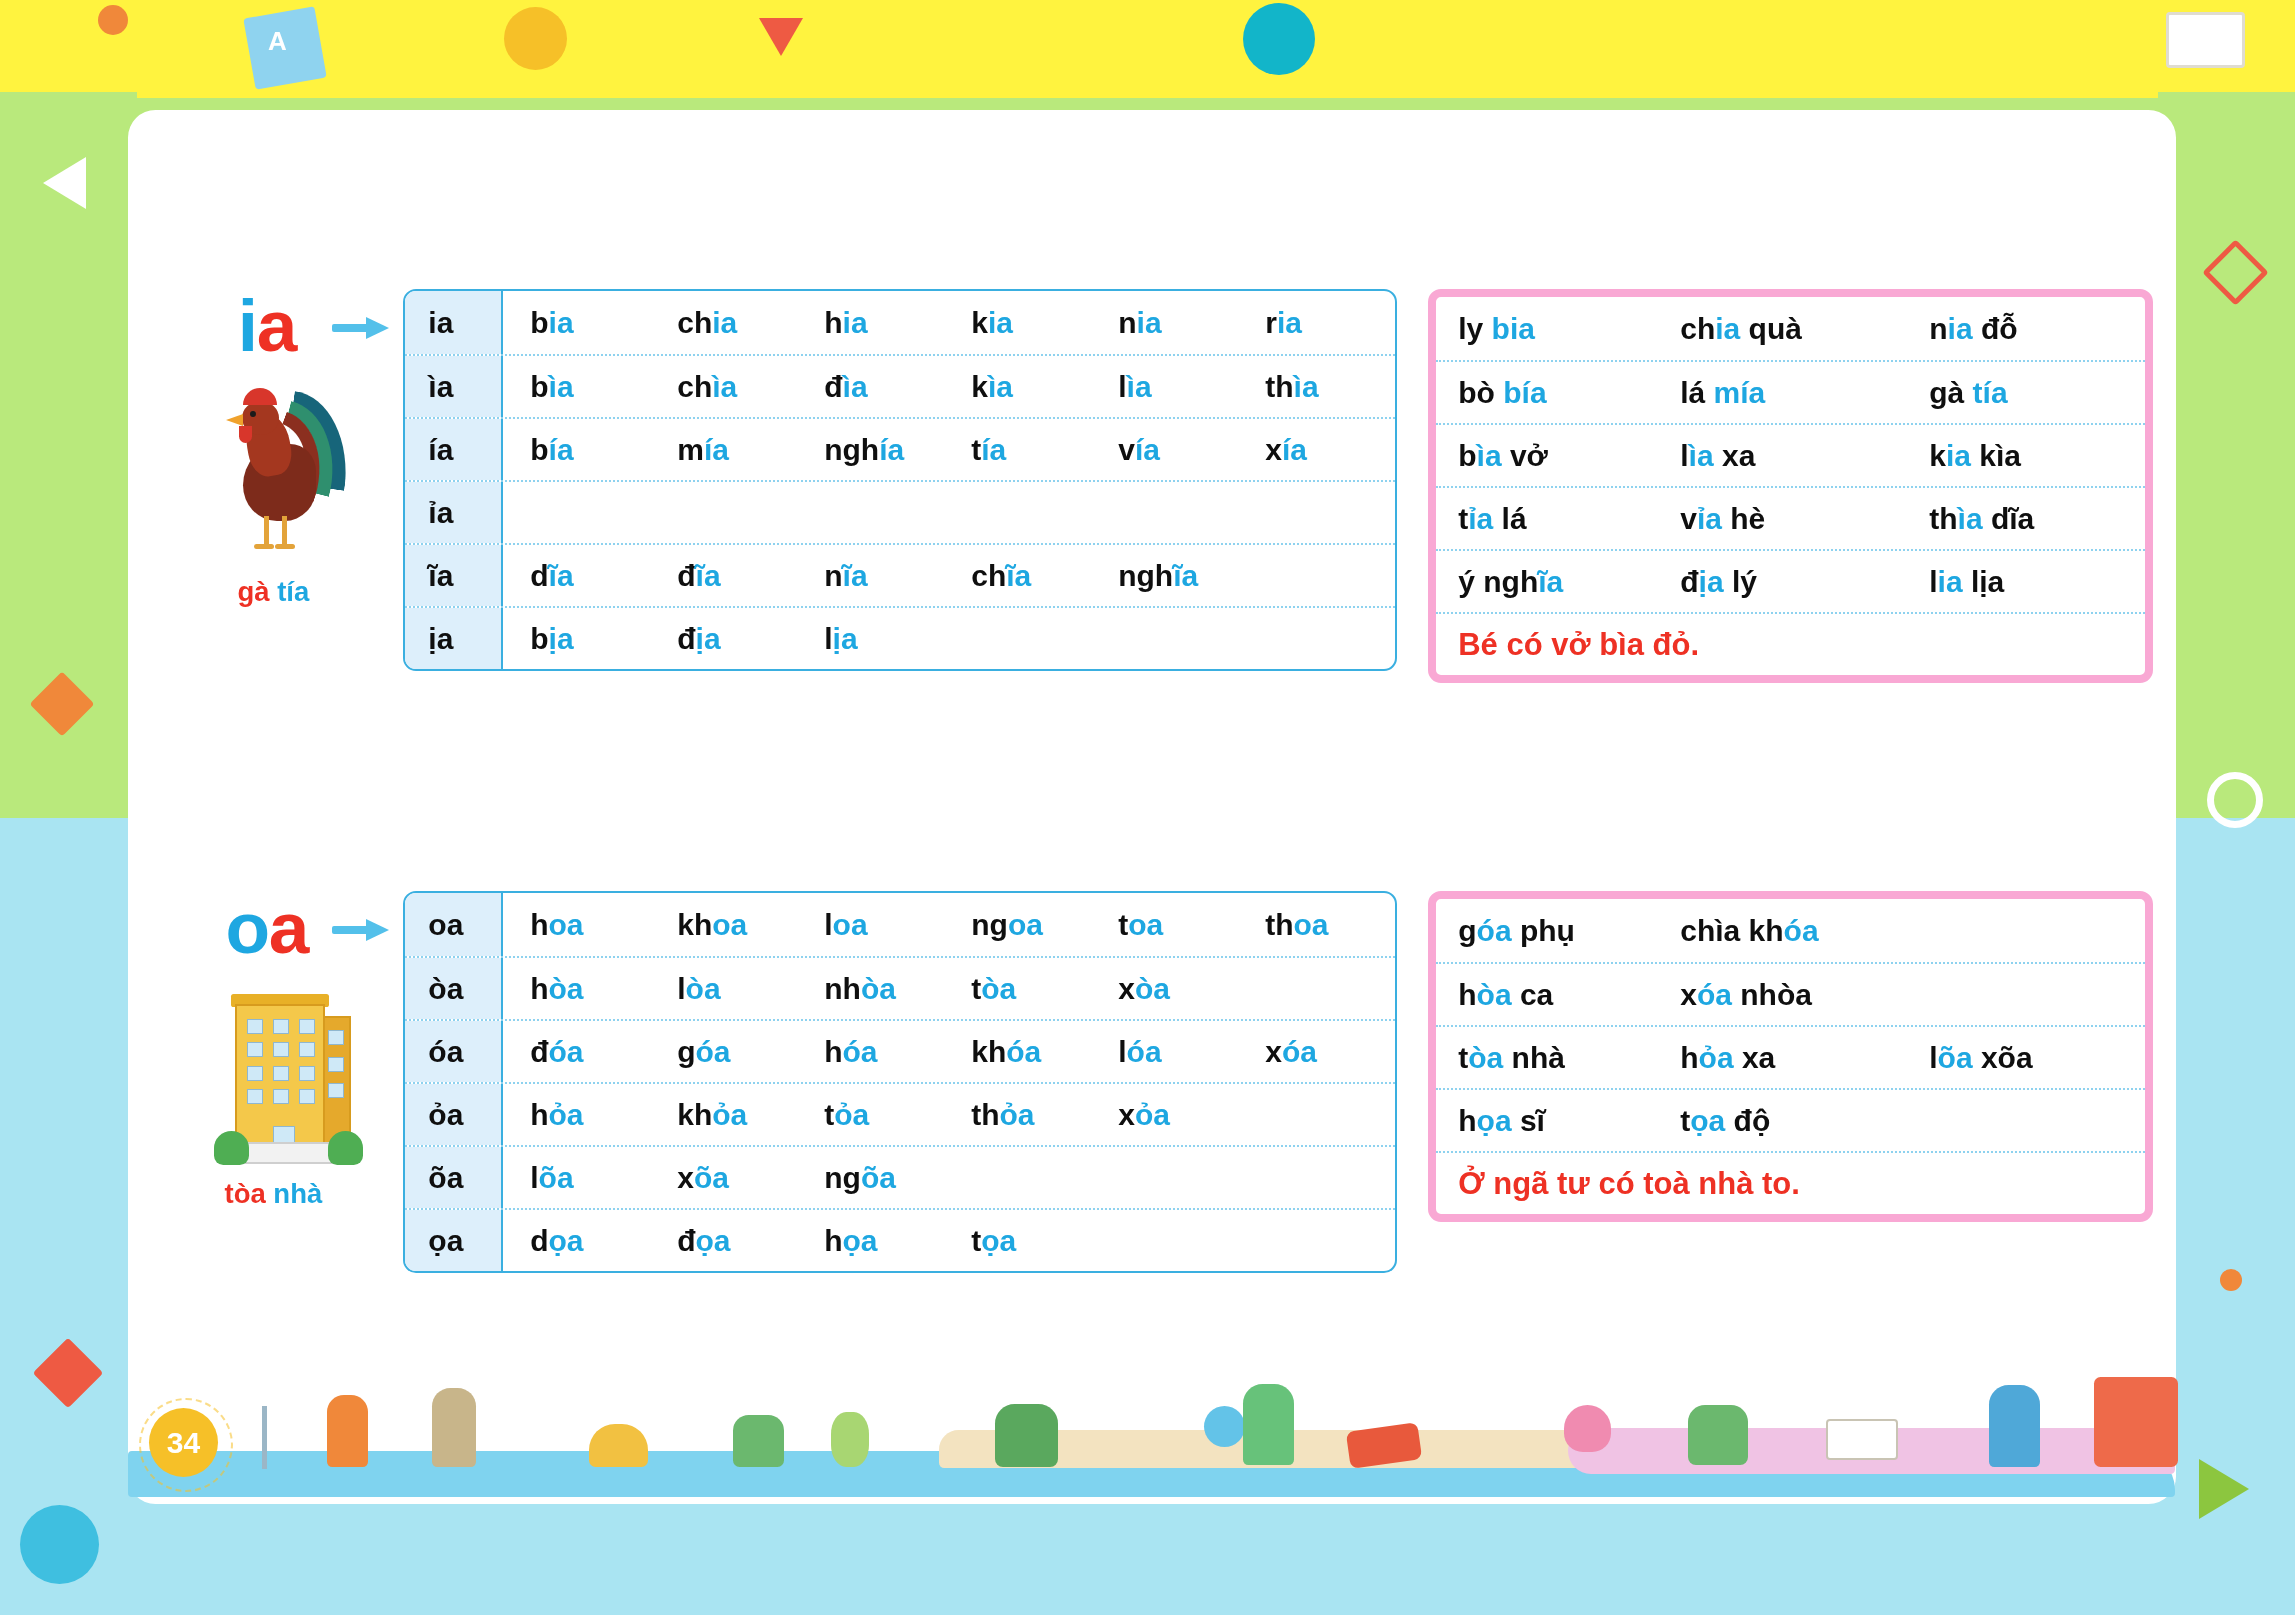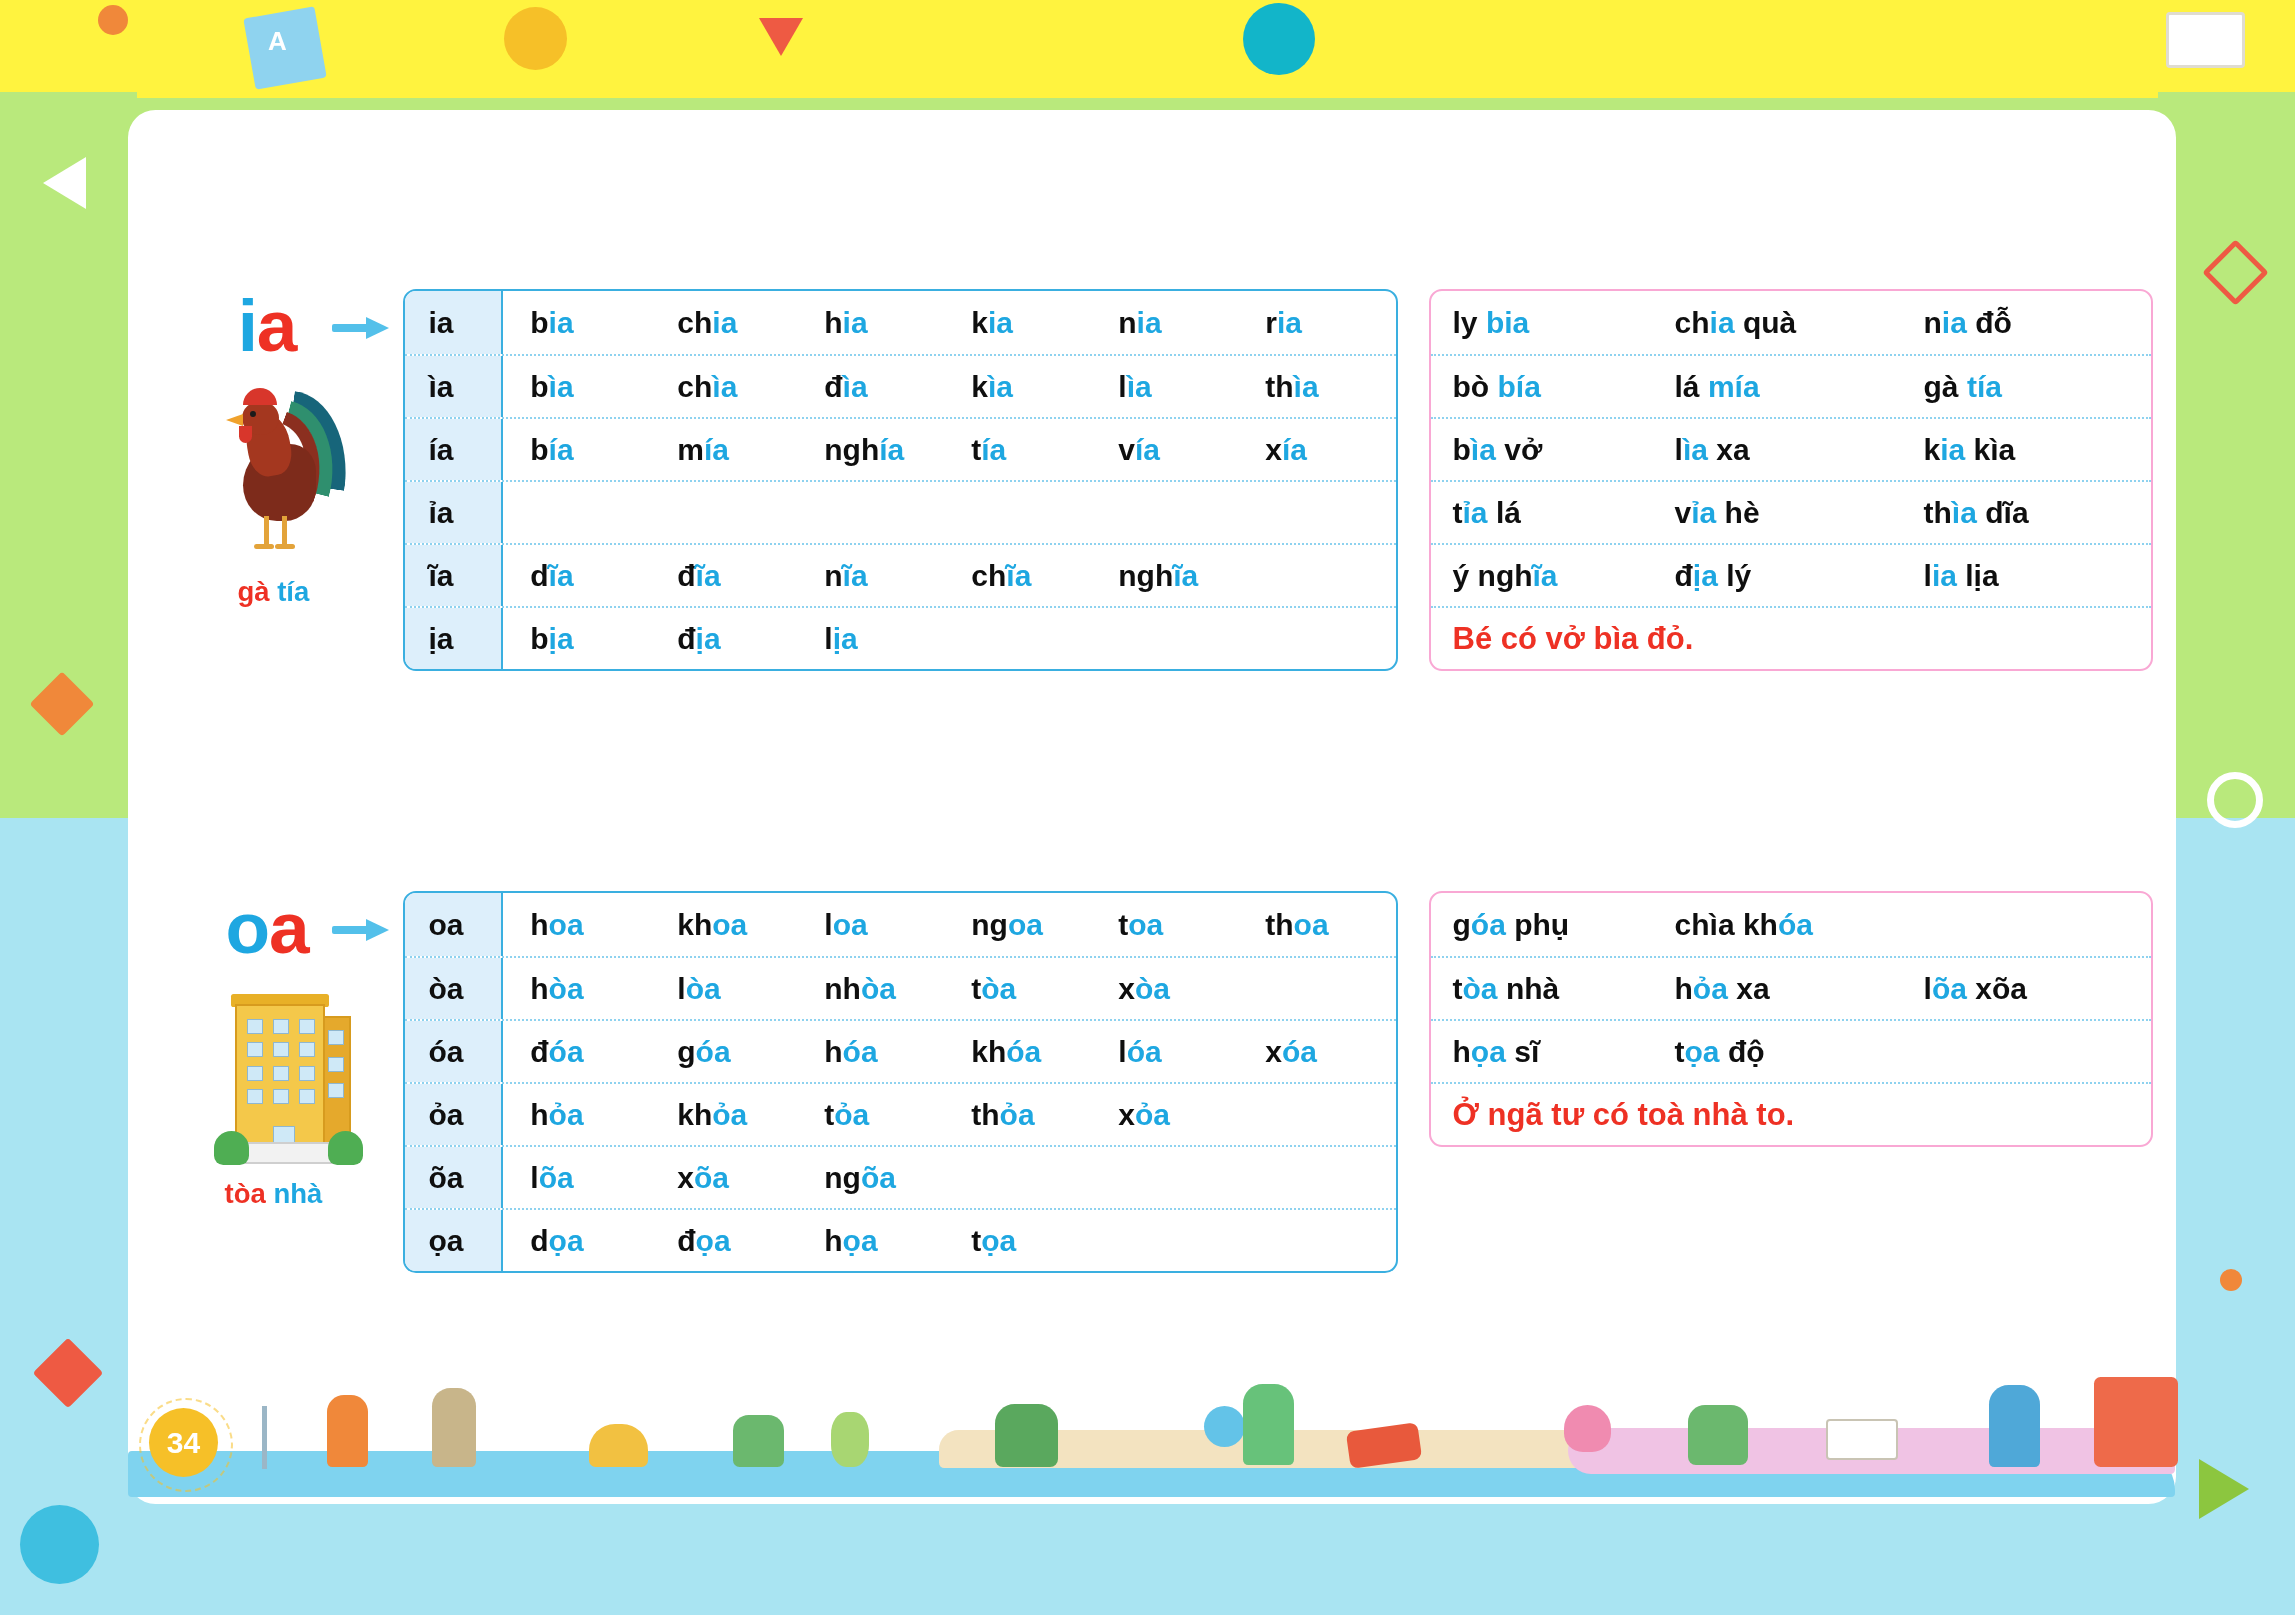--- a/index.html
+++ b/index.html
@@ -128,21 +128,21 @@
   }
   .tcells { flex:1; display:flex; align-items:center; padding-left:27.5px; }
   .tcell {
     width:147px; font-family:"Liberation Sans", sans-serif;
     font-size:30px; font-weight:600; color:#0f0f0f; white-space:nowrap;
   }
   .tcell .hi { color:#1ea7e1; }
 
   
   .words-box {
-    width:753px; border:2px solid #f9a8d4; border-radius:13px;
+    width:753px; border:8px solid #f9a8d4; border-radius:13px;
     background:#ffffff; overflow:hidden; margin-left:31px;
   }
   .wrow { display:flex; align-items:center; height:63px; padding-left:22px; }
   .wrow + .wrow { border-top:2px dotted #8ed2ef; }
   .wcell {
     font-family:"Liberation Sans", sans-serif;
     font-size:30px; font-weight:600; color:#0f0f0f; white-space:nowrap;
   }
   .wcell .hi { color:#1ea7e1; }
   .wrow.sentence { border-top:2px dotted #8ed2ef; }
@@ -453,20 +453,24 @@
         </div>
       </div>
     </div>
 
     <div class="words-box">
       <div class="wrow">
         <div class="wcell" style="width:222px"><span>g</span><span class="hi">óa</span><span> phụ</span></div>
         <div class="wcell" style="width:249px"><span>chìa kh</span><span class="hi">óa</span></div>
       </div>
       <div class="wrow">
+        <div class="wcell" style="width:222px"><span>h</span><span class="hi">òa</span><span> ca</span></div>
+        <div class="wcell" style="width:249px"><span>x</span><span class="hi">óa</span><span> nhòa</span></div>
+      </div>
+      <div class="wrow">
         <div class="wcell" style="width:222px"><span>t</span><span class="hi">òa</span><span> nhà</span></div>
         <div class="wcell" style="width:249px"><span>h</span><span class="hi">ỏa</span><span> xa</span></div>
         <div class="wcell"><span>l</span><span class="hi">õa</span><span> xõa</span></div>
       </div>
       <div class="wrow">
         <div class="wcell" style="width:222px"><span>h</span><span class="hi">ọa</span><span> sĩ</span></div>
         <div class="wcell" style="width:249px"><span>t</span><span class="hi">ọa</span><span> độ</span></div>
       </div>
       <div class="wrow sentence">
         <div class="scell">Ở ngã tư có toà nhà to.</div>

